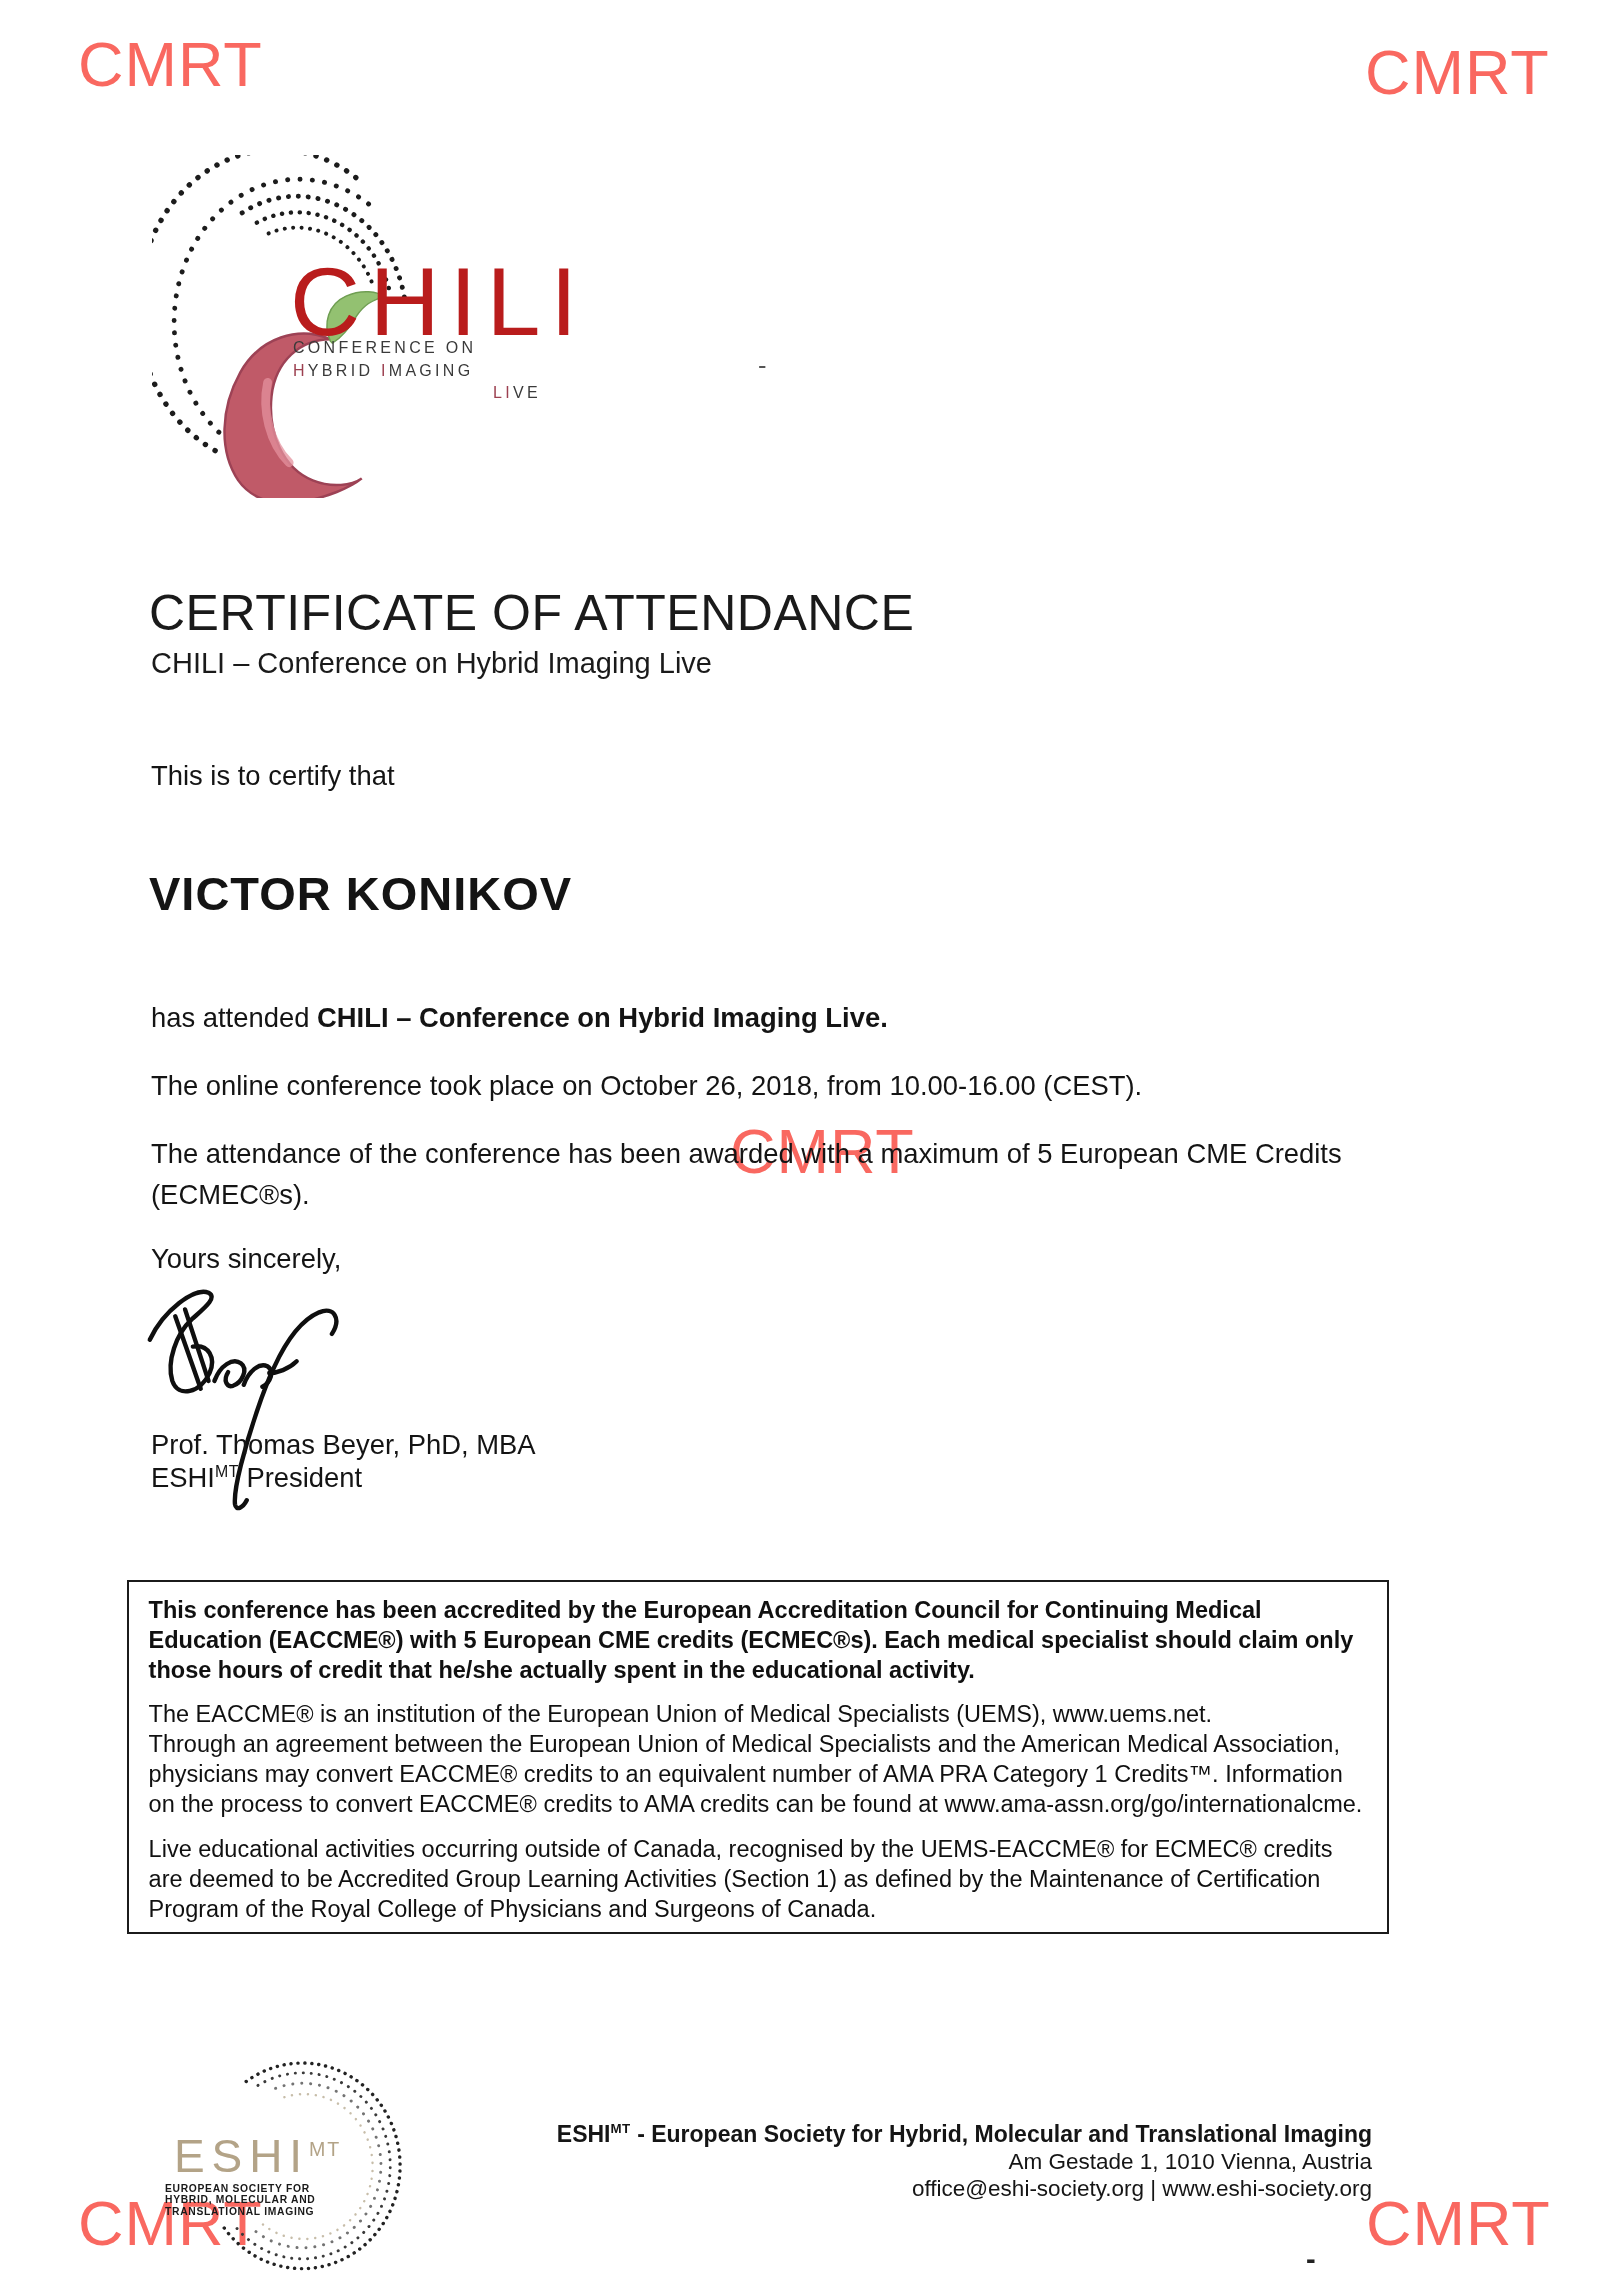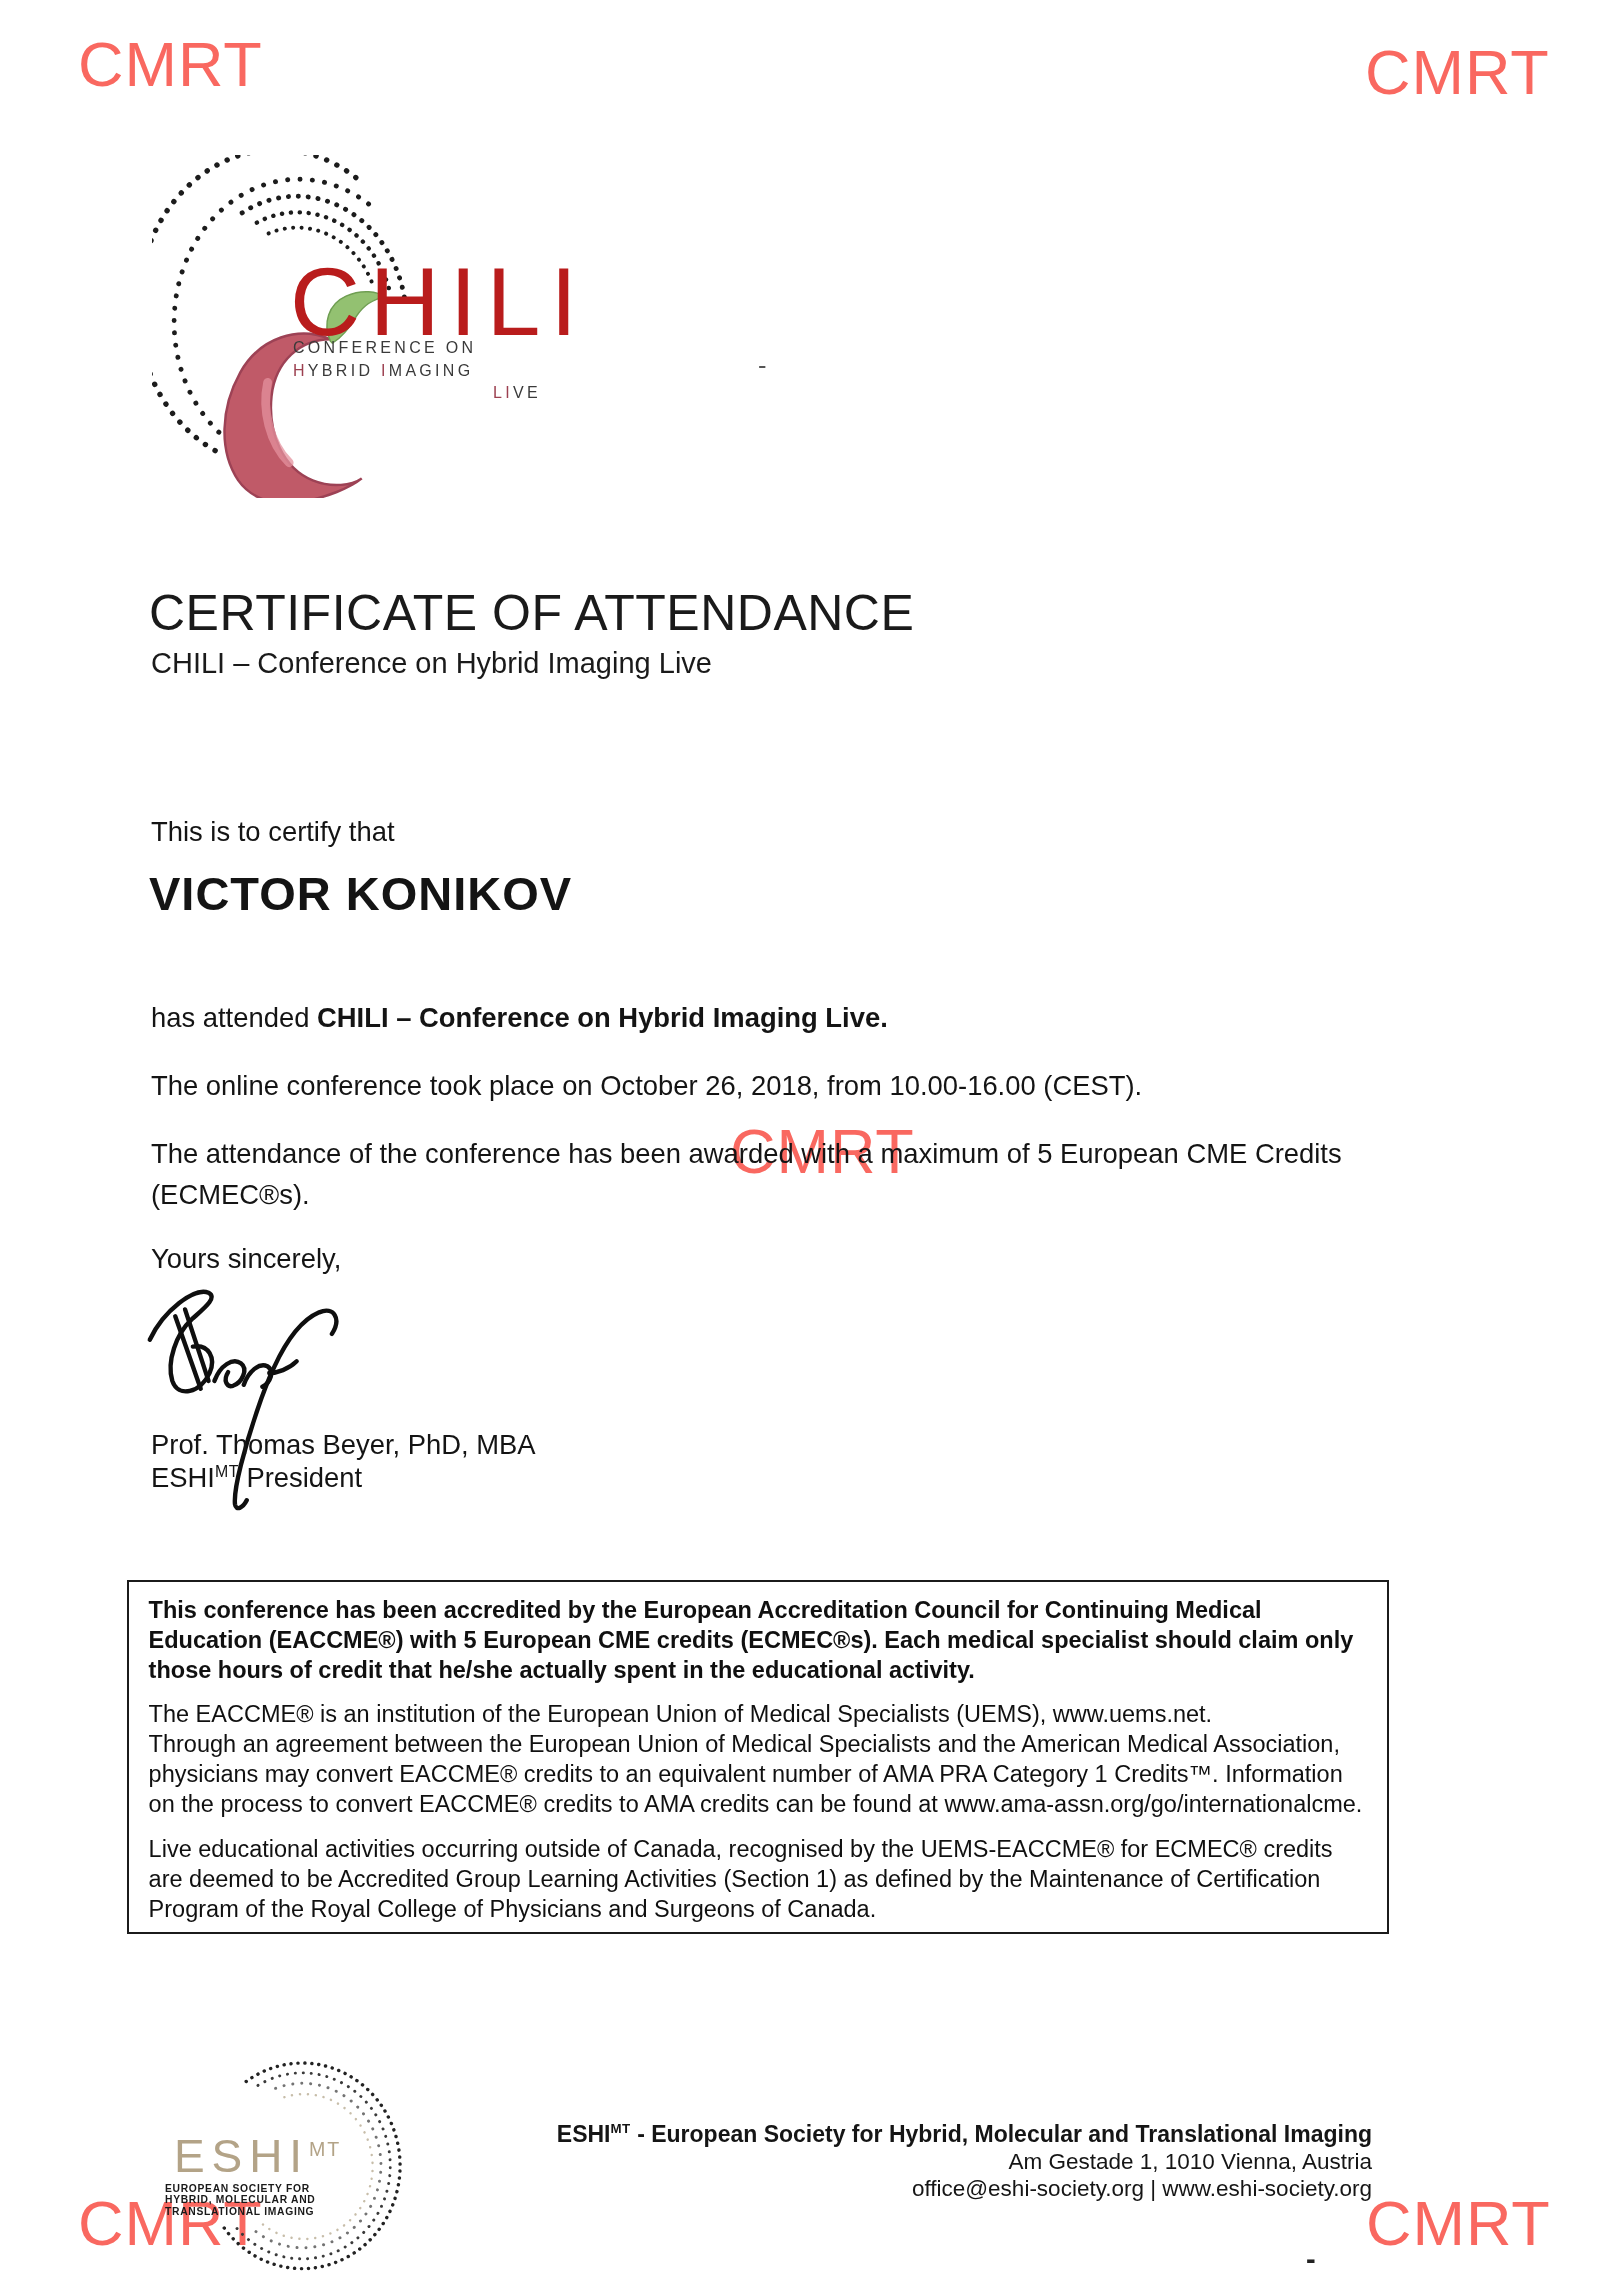--- a/index.html
+++ b/index.html
@@ -26,21 +26,21 @@
     letter-spacing:9.8px;line-height:1;
   }
   .chili-sub{left:293px;top:337px;width:255px;font-size:16px;letter-spacing:3.3px;
     color:#3a3a3a;line-height:22.5px;font-weight:400;}
   .chili-sub .red{color:#9c4050;}
   .chili-live{left:293px;top:382px;width:248px;text-align:right;font-size:16px;
     letter-spacing:3.3px;color:#3a3a3a;line-height:22.5px;}
   
   .cert-title{left:149px;top:584px;font-size:50px;letter-spacing:0.5px;color:#1a1a1a;white-space:nowrap;}
   .cert-sub{left:151px;top:647px;font-size:29px;color:#1a1a1a;white-space:nowrap;}
-  .certify-line{left:151px;top:816px;font-size:27.4px;text-align:right;}
+  .certify-line{left:151px;top:760px;font-size:27.4px;text-align:right;}
   .attendee{left:149px;top:866px;font-size:47px;font-weight:700;letter-spacing:1px;white-space:nowrap;}
   .attended-line{left:151px;top:1002px;font-size:27.4px;white-space:nowrap;}
   .attended-line b{font-weight:700;}
   .date-line{left:151px;top:1070px;font-size:27.4px;white-space:nowrap;}
   .credits-line{left:151px;top:1133px;font-size:27.4px;width:1225px;line-height:41px;}
   .closing-line{left:151px;top:1243px;font-size:27.4px;}
   
   .signature{left:140px;top:1279px;width:235px;height:240px;pointer-events:none;}
   .signer-name{left:151px;top:1429px;font-size:27.4px;}
   .signer-title{left:151px;top:1462px;font-size:27.4px;}

